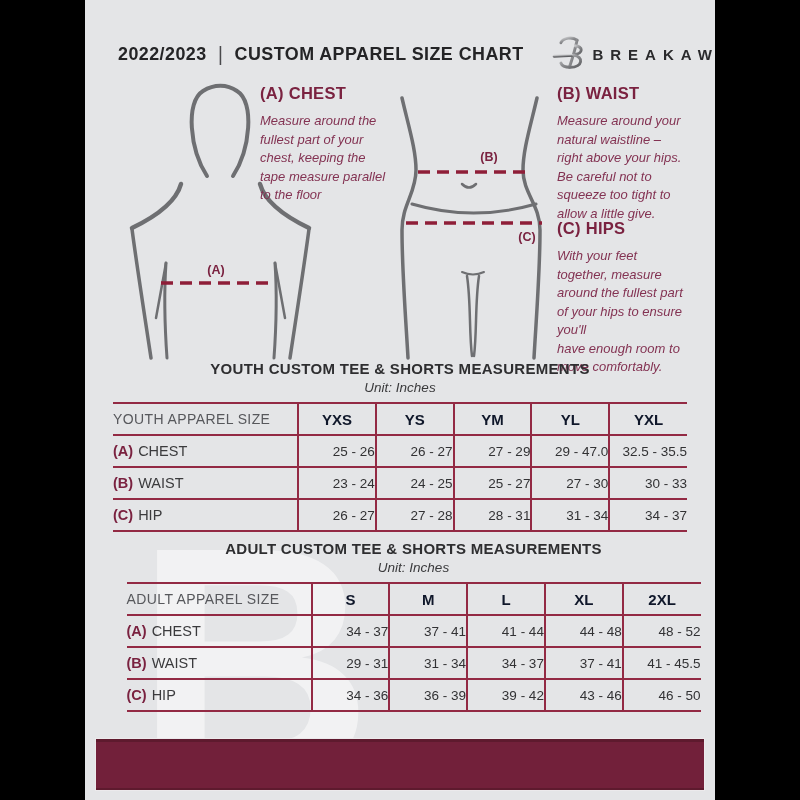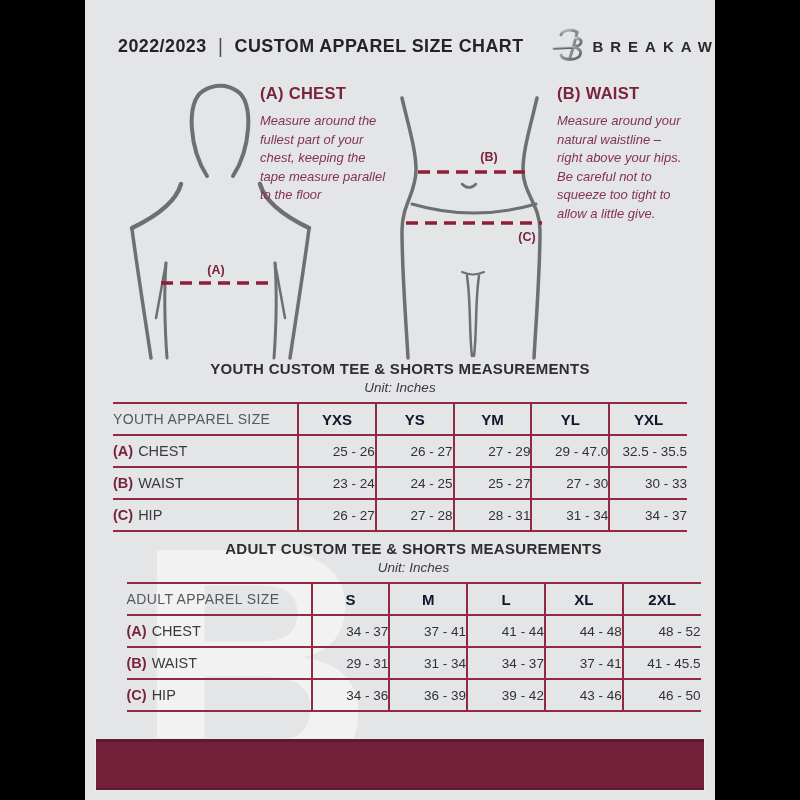--- a/index.html
+++ b/index.html
@@ -3,21 +3,21 @@
 <meta charset="utf-8">
 <style>
   * { margin:0; padding:0; box-sizing:border-box; }
   html,body { width:800px; height:800px; background:#000; overflow:hidden;
               font-family:"Liberation Sans", sans-serif; }
   .canvas { position:relative; width:800px; height:800px; background:#000; }
   .document { position:absolute; left:85px; top:0; width:630px; height:800px;
               background:#e4e5e7; overflow:hidden; }
 
   
-  .doc-header { position:absolute; top:28px; left:33px; right:25px; height:36px;
+  .doc-header { position:absolute; top:36px; left:33px; right:25px; height:36px;
                 display:flex; align-items:center; justify-content:space-between; }
   .header-title { display:flex; align-items:center; gap:12px;
                   font-weight:700; font-size:19px; letter-spacing:.5px; color:#242426;
                   transform:scaleX(.94); transform-origin:left center; white-space:nowrap; }
   .header-sep { font-weight:400; font-size:20px; color:#4a4a4c; }
   .brand { display:flex; align-items:center; gap:9px; }
   .brand-name { font-weight:700; font-size:15px; letter-spacing:7px; color:#2a2a2c; }
 
   
   .measure-block { position:absolute; z-index:2; }
@@ -144,20 +144,30 @@
     </div>
     <div class="measure-block block-waist">
       <div class="measure-heading">(B) WAIST</div>
       <div class="measure-desc">Measure around your
 natural waistline –
 right above your hips.
 Be careful not to
 squeeze too tight to
 allow a little give.</div>
     </div>
+    <div class="measure-block block-hips">
+      <div class="measure-heading">(C) HIPS</div>
+      <div class="measure-desc">With your feet
+together, measure
+around the fullest part
+of your hips to ensure
+you'll
+have enough room to
+move comfortably.</div>
+    </div>
 
     <div class="table-section youth-section">
       <div class="section-title">YOUTH CUSTOM TEE &amp; SHORTS MEASUREMENTS</div>
       <div class="section-unit">Unit: Inches</div>
       <table class="size-table">
           <colgroup>
             <col class="label-col">
             <col>
             <col>
             <col>

